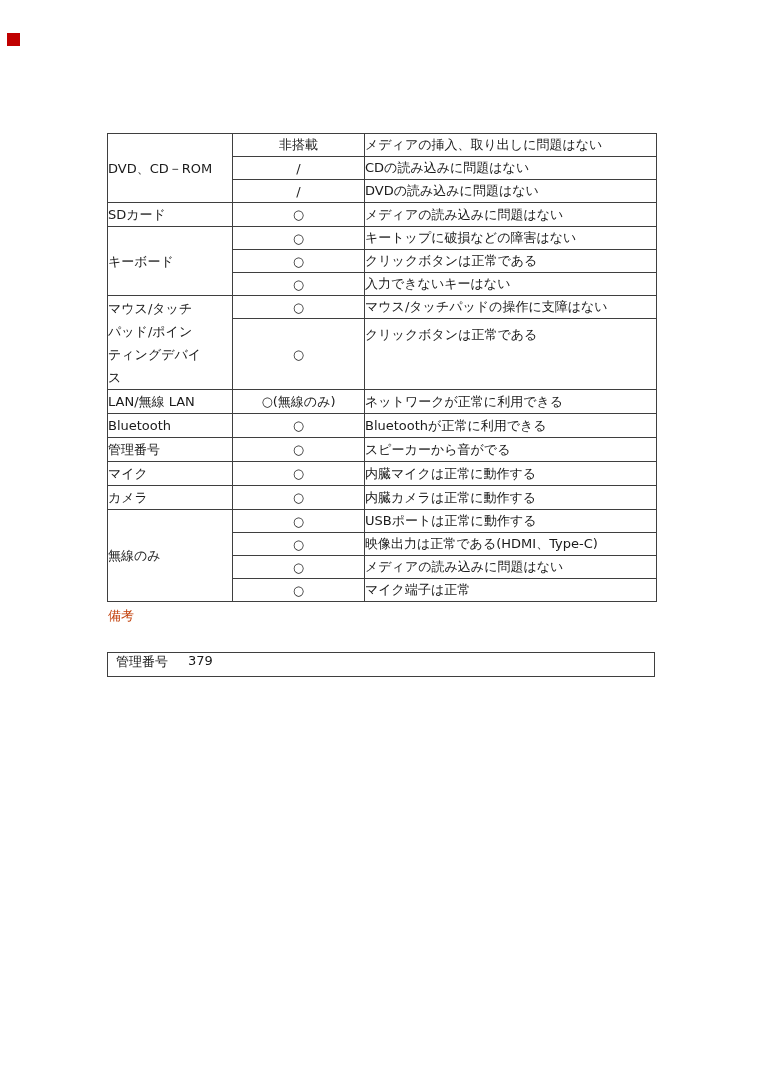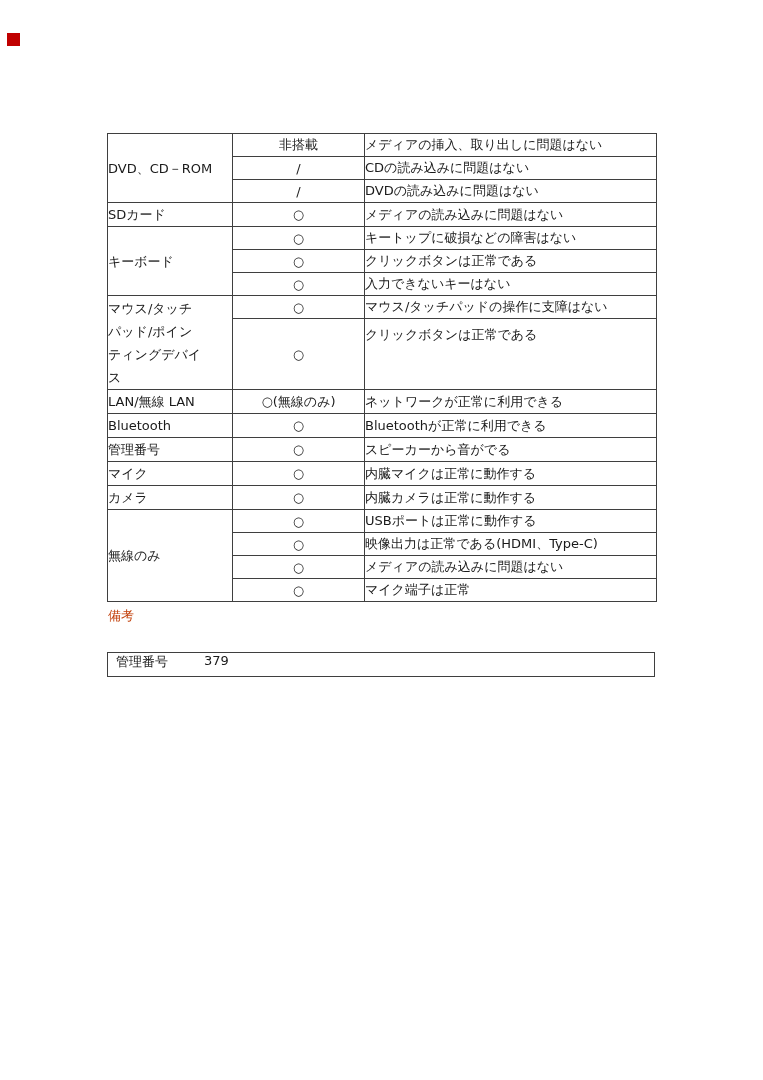--- a/index.html
+++ b/index.html
@@ -70,21 +70,21 @@
     top: 652px;
     width: 548px;
     height: 25px;
     border: 1px solid #3f3f3f;
     display: flex;
     align-items: flex-start;
     padding-left: 8px;
     font-size: 13px;
     color: #1a1a1a;
   }
-  .mgmt-number { margin-left: 36px; }
+  .mgmt-number { margin-left: 20px; }
 </style>
 </head>
 <body>
 
 <div class="red-square" style="background: rgb(192, 0, 0);"></div>
 
 <div class="table-wrap">
   <table class="check-table">
     <colgroup>
       <col style="width:125px">

